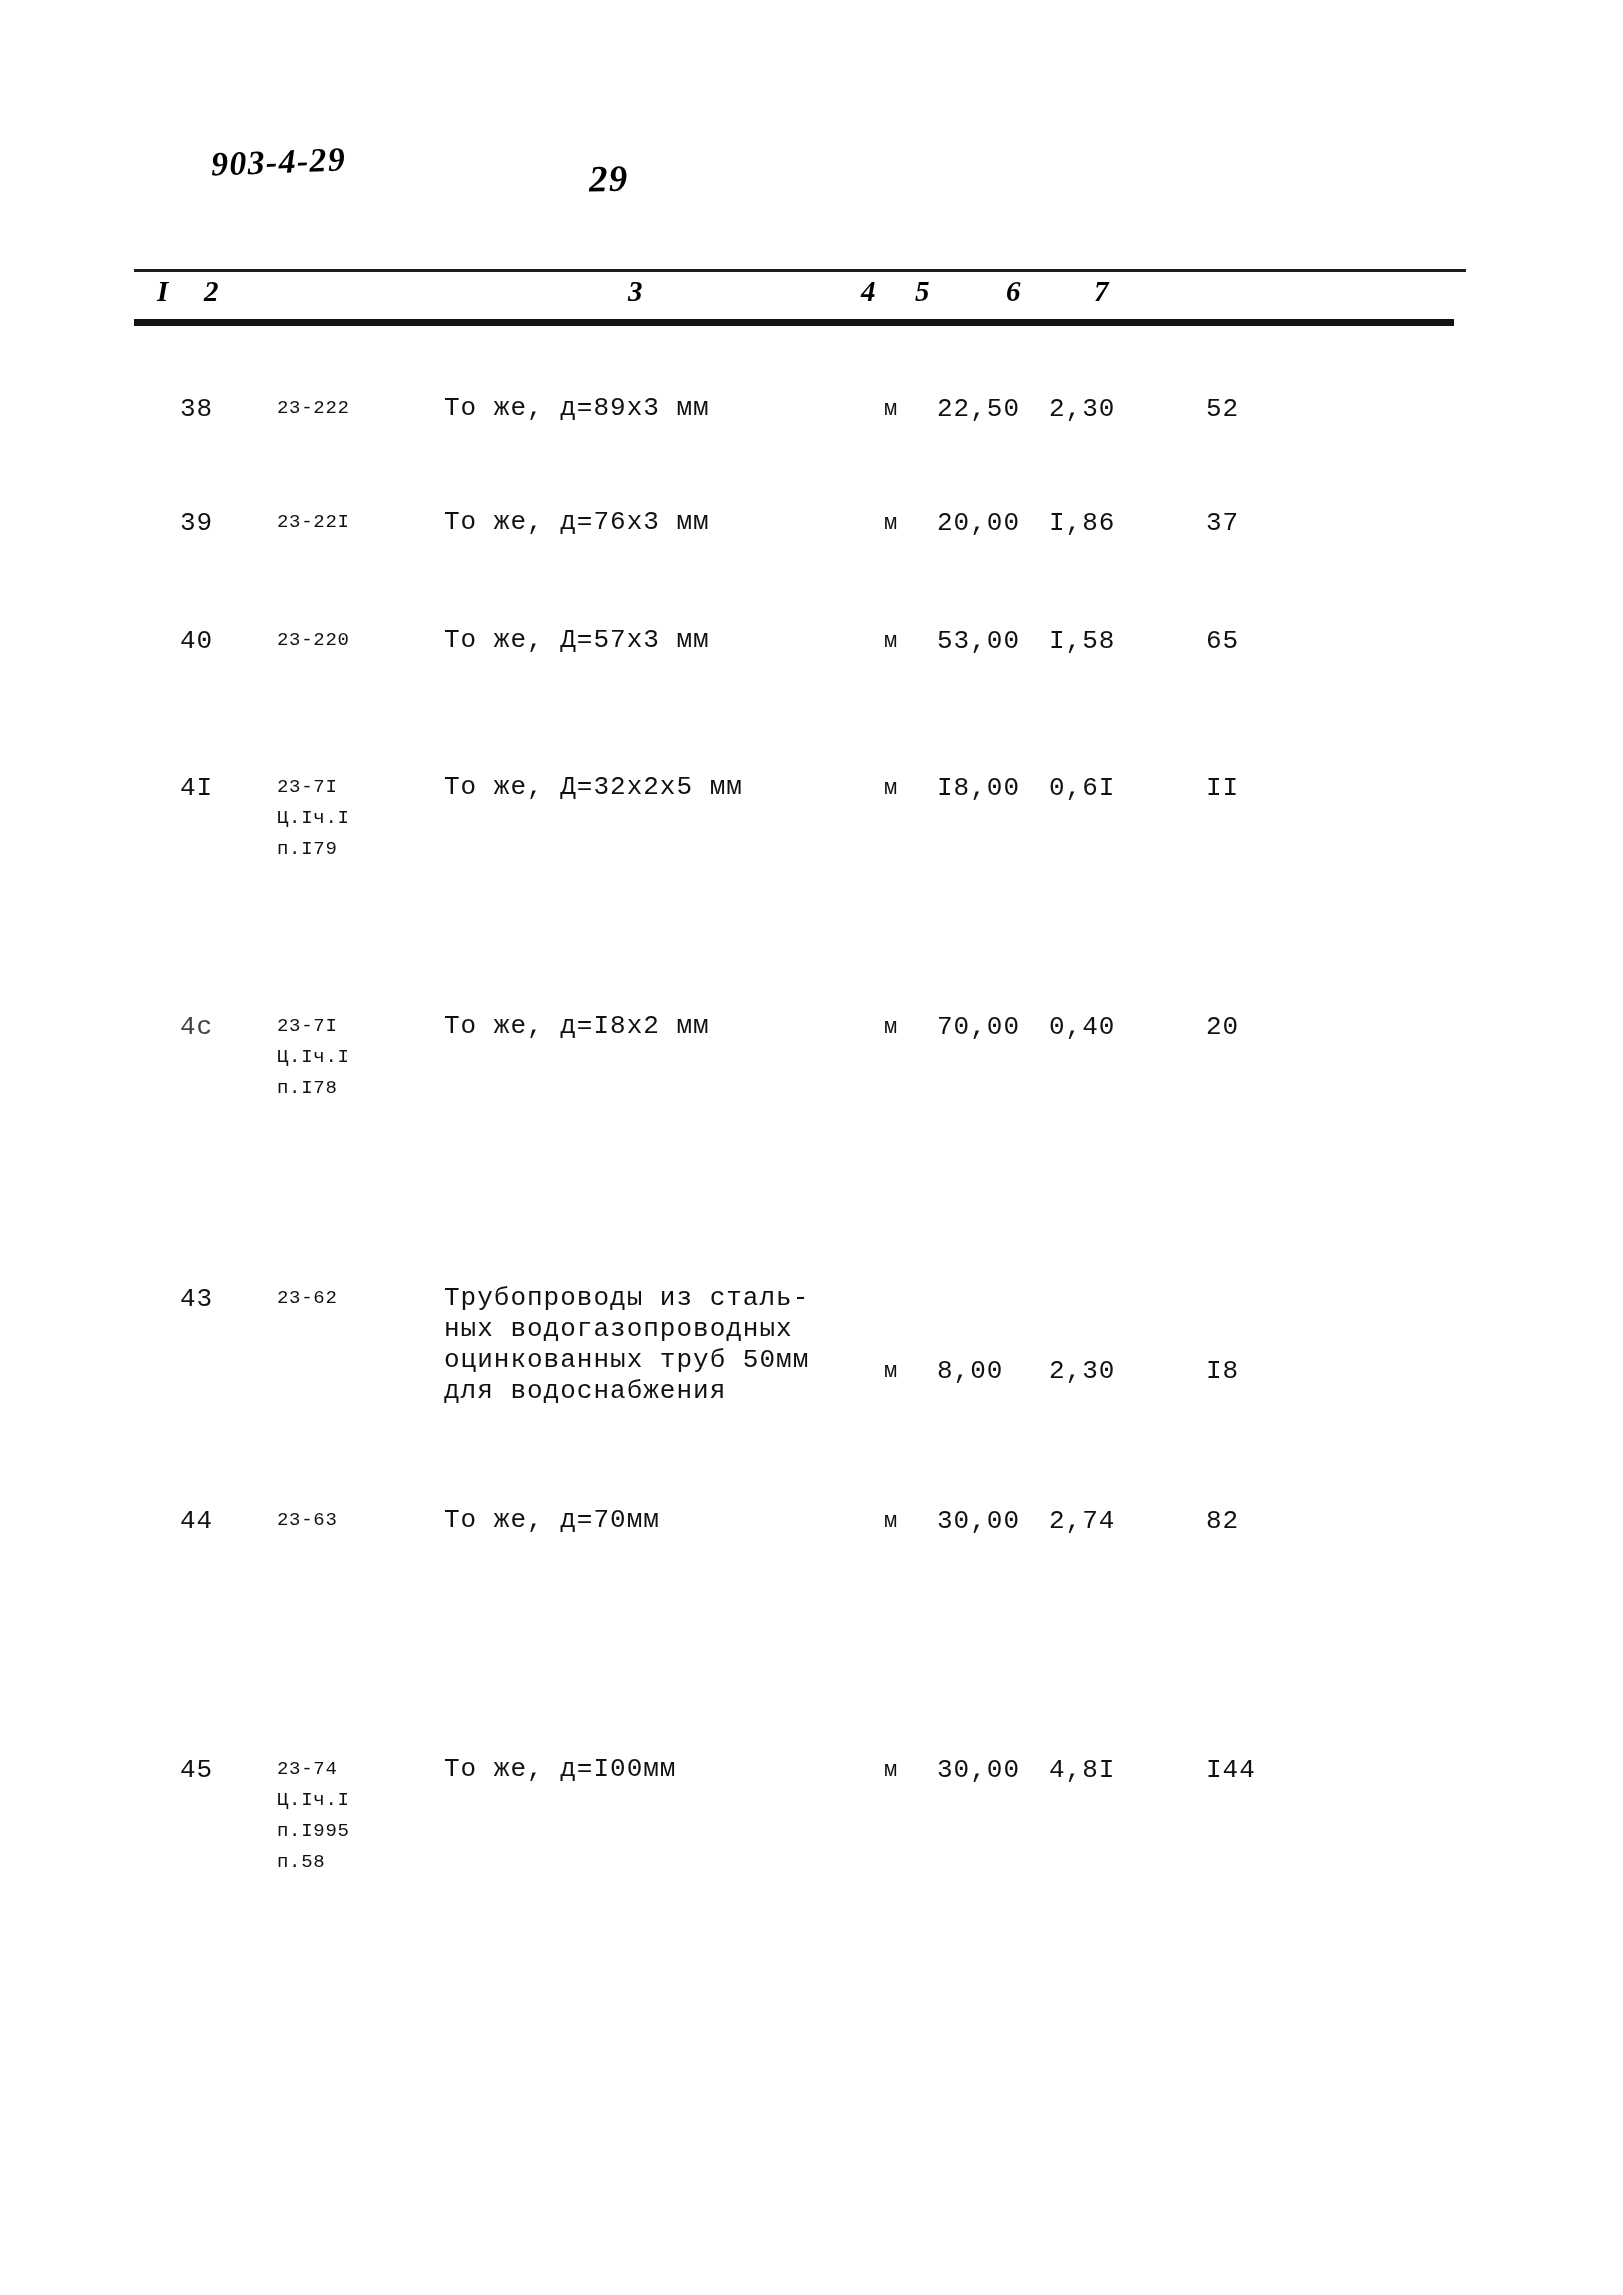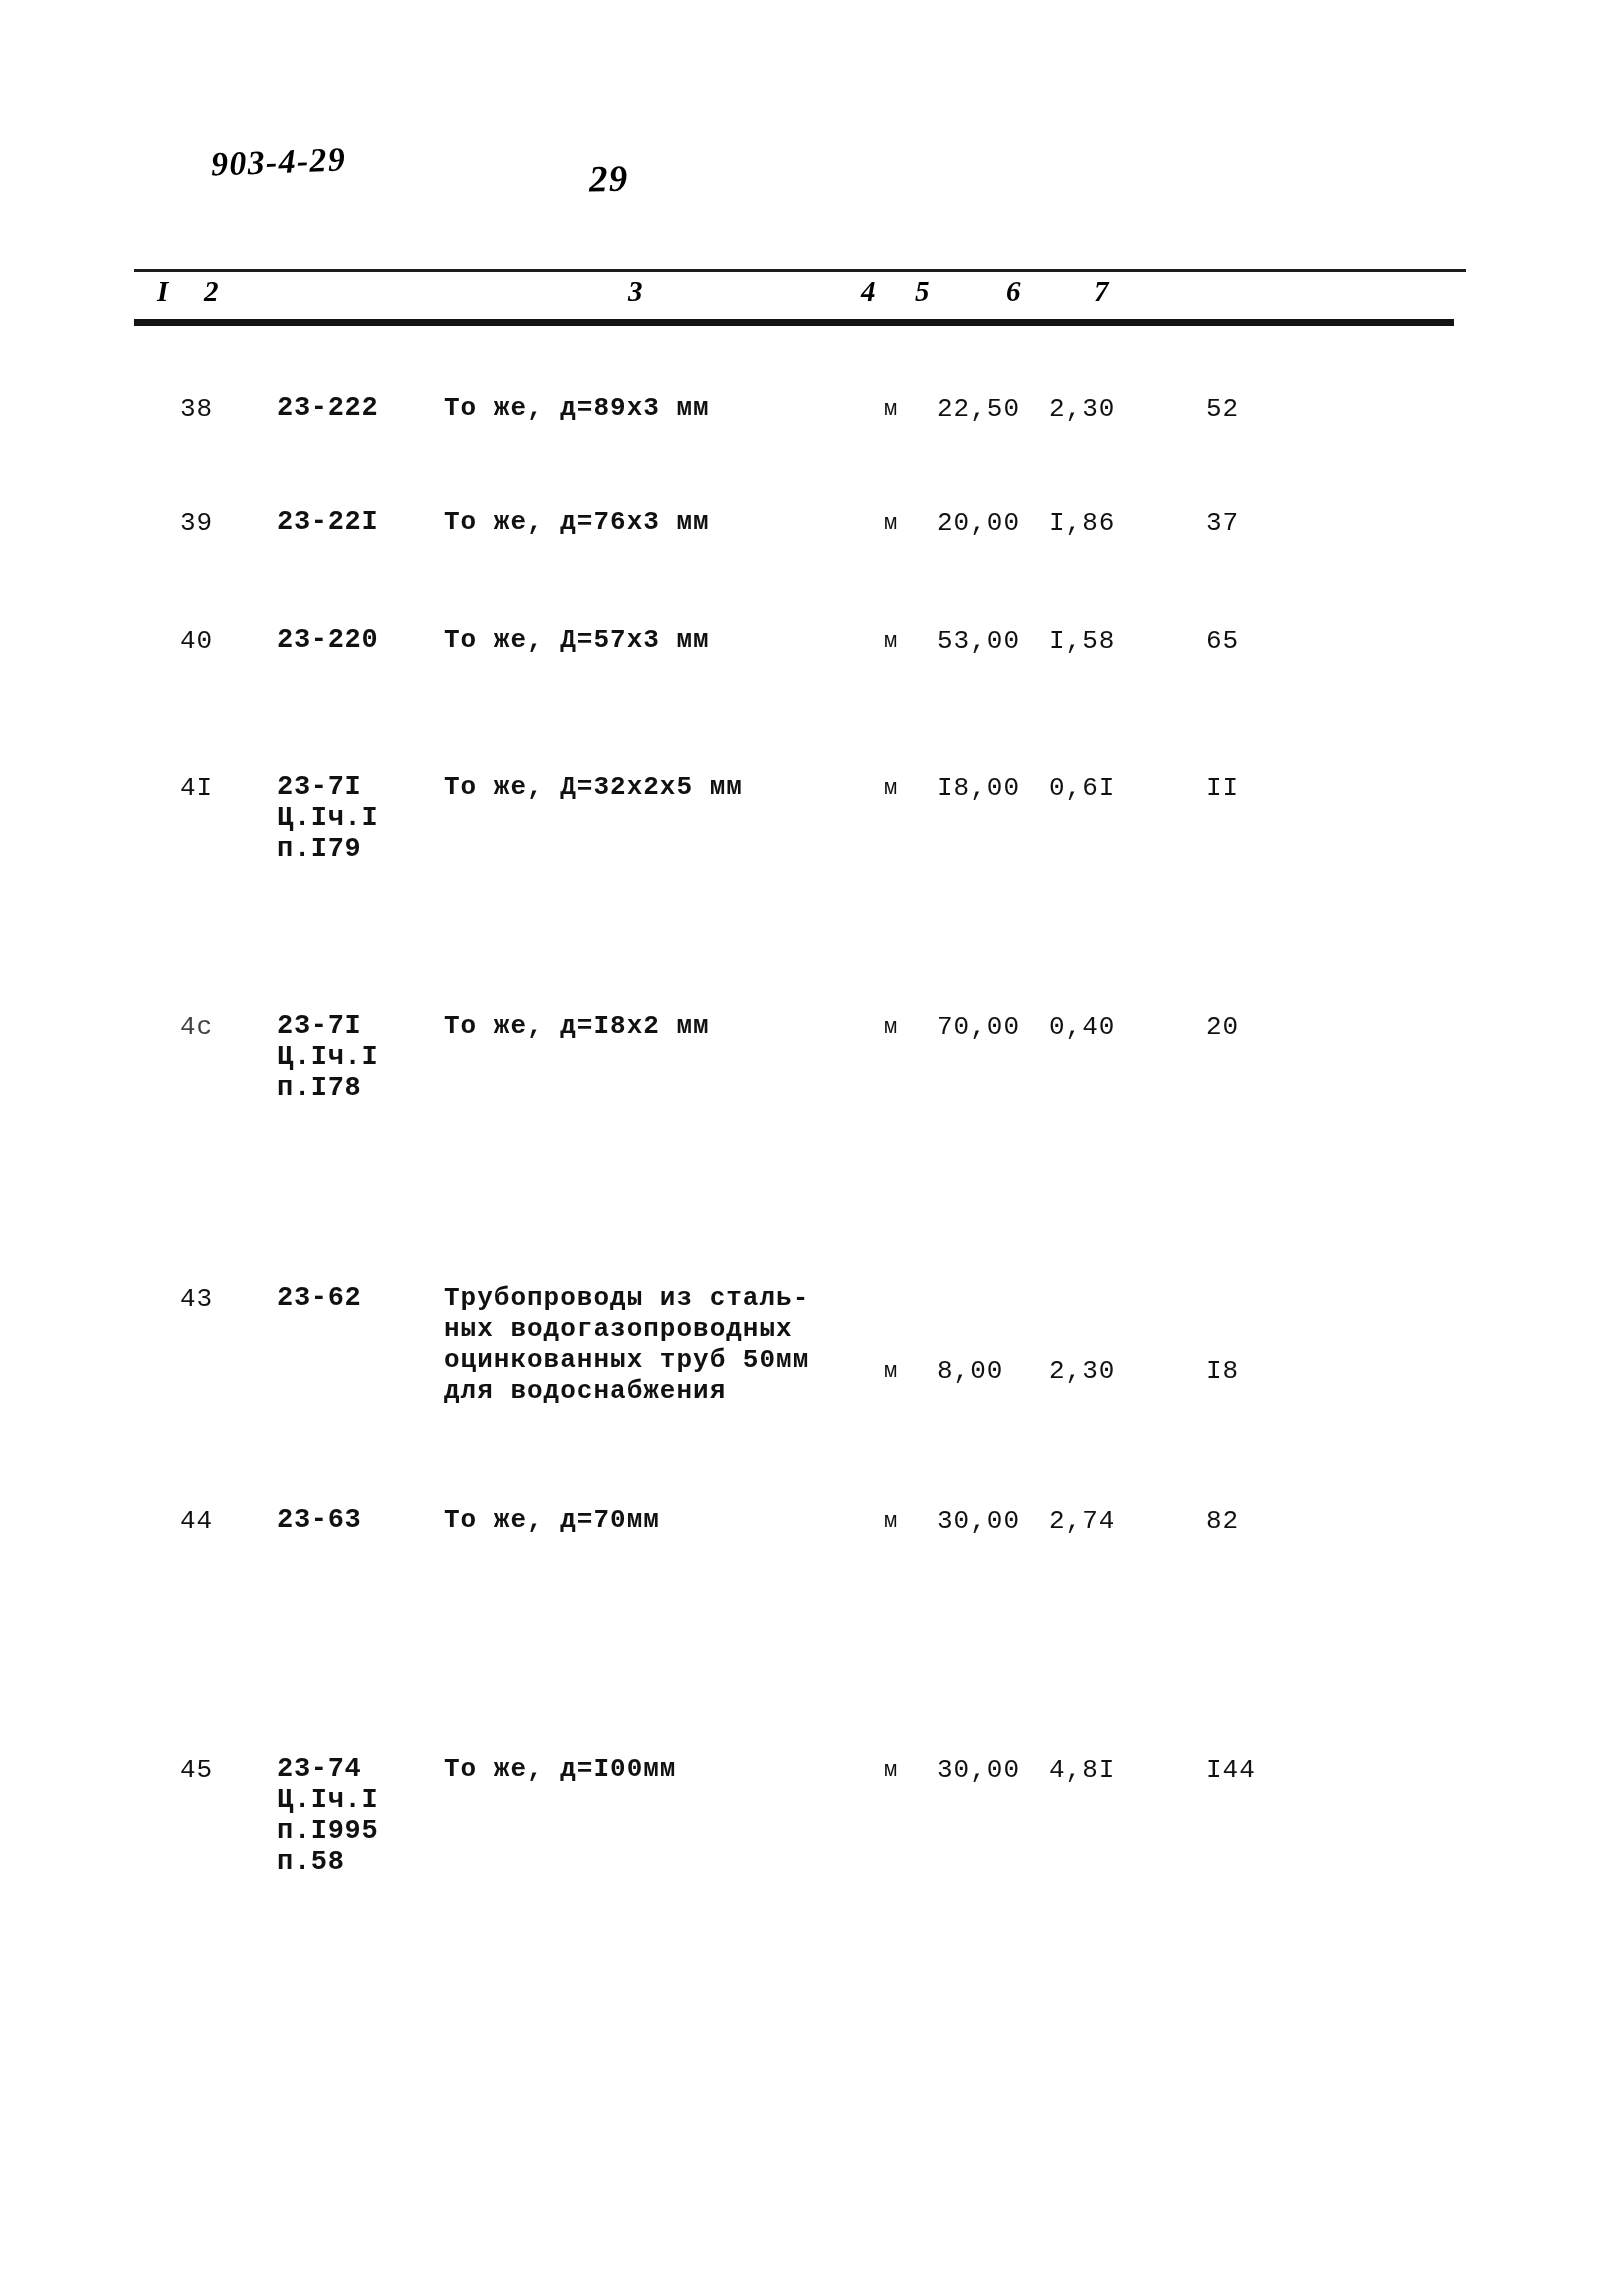--- a/index.html
+++ b/index.html
@@ -103,29 +103,27 @@
   .c-num   { left: 152px;  }
   .c-code  { left: 249px;  }
   .c-desc  { left: 416px;  }
   .c-unit  { left: 856px; font-size: 22px; }
   .c-qty   { left: 909px; }
   .c-w1    { left: 1021px; }
   .c-w2    { left: 1178px; }
 
   .code-sub {
     display: block;
-    font-size: 27px;
+    font-size: 19px;
     line-height: 31px;
     letter-spacing: 0.7px;
-    font-weight: bold;
   }
   .desc-line {
     display: block;
     line-height: 31px;
-    font-weight: bold;
   }
 
   
   .faint { opacity: .80; }
 </style>
 </head>
 <body>
 
 <div class="page">
 

